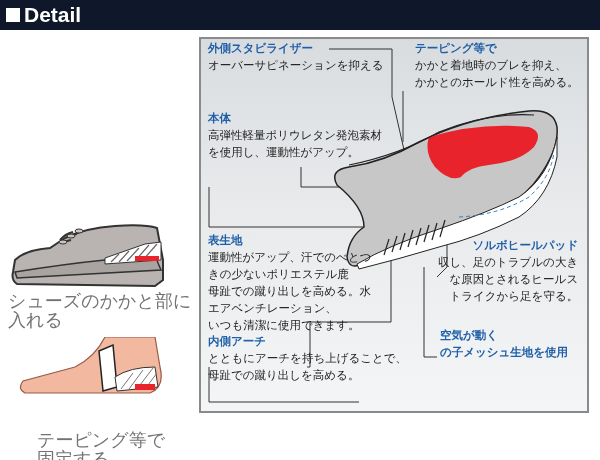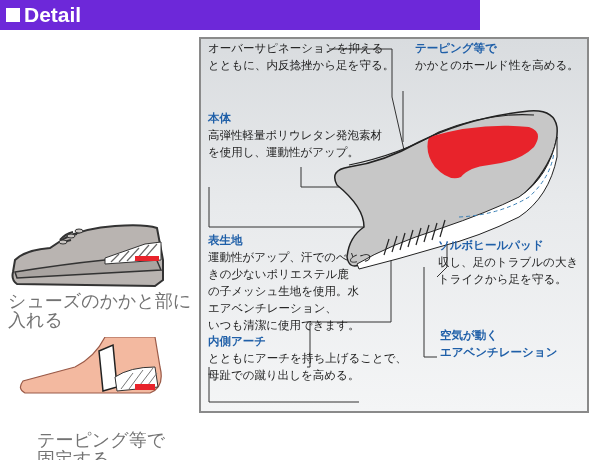--- a/index.html
+++ b/index.html
@@ -1,17 +1,17 @@
 <!DOCTYPE html>
 <html><head>
 <meta charset="utf-8">
 <style>
   html,body{margin:0;padding:0;background:#fff;}
   body{width:600px;height:460px;position:relative;overflow:hidden;font-family:"DejaVu Sans","Liberation Sans",sans-serif;color:#222;}
-  .header{position:absolute;left:0;top:0;width:480px;height:30px;background:#6d28d9;}
+  .header{position:absolute;left:0;top:0;width:600px;height:30px;background:#0f172a;}
   .header .sq{position:absolute;left:6px;top:8px;width:14px;height:14px;background:#fff;}
   .header .title{position:absolute;left:24px;top:2px;color:#fff;font-family:"Liberation Sans",sans-serif;font-weight:bold;font-size:21px;line-height:26px;}
   .panel{position:absolute;left:199px;top:37px;width:390px;height:376px;border:2px solid #8a8a8a;background:linear-gradient(180deg,#d9dcdf 0%,#e8eaec 45%,#f4f5f6 100%);box-sizing:border-box;}
   .callout{position:absolute;font-size:11.5px;line-height:17px;white-space:nowrap;}
   .callout .h{color:#1f5fa8;font-weight:bold;}
   .callout .b{color:#1e1e1e;}
   .lbl{position:absolute;font-size:18px;line-height:19px;color:#737373;}
   svg{position:absolute;}
 </style>
 </head>
@@ -87,46 +87,48 @@
       <line x1="225" y1="205" x2="230" y2="188"></line>
       <line x1="233" y1="203" x2="238" y2="186"></line>
       <line x1="241" y1="200" x2="246" y2="183"></line>
   </g>
   <path d="M260 180 Q300 178 330 160 Q352 140 355 115" stroke="#3a7fb5" stroke-width="1" stroke-dasharray="4 3" fill="none"></path>
   <path d="M230 100 Q280 85 330 90 Q345 95 335 110 Q320 125 290 128 Q270 130 262 140 Q250 145 236 130 Q225 115 230 100 Z" fill="#e8232b"></path>
   <path d="M150 128 Q200 118 240 95 Q290 75 335 78" stroke="#222" stroke-width="1.2" fill="none"></path>
 </svg>
 
 <div class="callout" style="left:208px;top:40px;">
+  <div class="h">外側スタビライザー</div>
   <div class="b">オーバーサピネーションを抑える</div>
-  <div class="b">とともに、内反捻挫から足を守る。</div>
 </div>
 <div class="callout" style="left:415px;top:40px;">
   <div class="h">テーピング等で</div>
+  <div class="b">かかと着地時のブレを抑え、</div>
   <div class="b">かかとのホールド性を高める。</div>
 </div>
 <div class="callout" style="left:208px;top:110px;">
   <div class="h">本体</div>
   <div class="b">高弾性軽量ポリウレタン発泡素材</div>
   <div class="b">を使用し、運動性がアップ。</div>
 </div>
 <div class="callout" style="left:208px;top:232px;">
   <div class="h">表生地</div>
   <div class="b">運動性がアップ、汗でのべとつ</div>
   <div class="b">きの少ないポリエステル鹿</div>
-  <div class="b">の子メッシュ生地を使用。水</div>
+  <div class="b">母趾での蹴り出しを高める。水</div>
   <div class="b">エアベンチレーション、</div>
   <div class="b">いつも清潔に使用できます。</div>
 </div>
-<div class="callout" style="left:438px;top:237px;">
+<div class="callout" style="left:438px;top:237px;text-align:right;">
   <div class="h">ソルボヒールパッド</div>
   <div class="b">収し、足のトラブルの大き</div>
+  <div class="b">な原因とされるヒールス</div>
   <div class="b">トライクから足を守る。</div>
 </div>
 <div class="callout" style="left:440px;top:327px;">
   <div class="h">空気が動く</div>
-  <div class="h">エアベンチレーション</div>
+  <div class="h">の子メッシュ生地を使用</div>
 </div>
 <div class="callout" style="left:208px;top:333px;">
   <div class="h">内側アーチ</div>
   <div class="b">とともにアーチを持ち上げることで、</div>
   <div class="b">母趾での蹴り出しを高める。</div>
 </div>
 
 </body></html>

